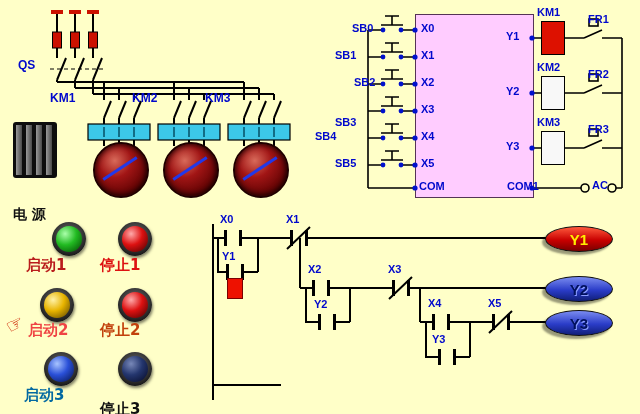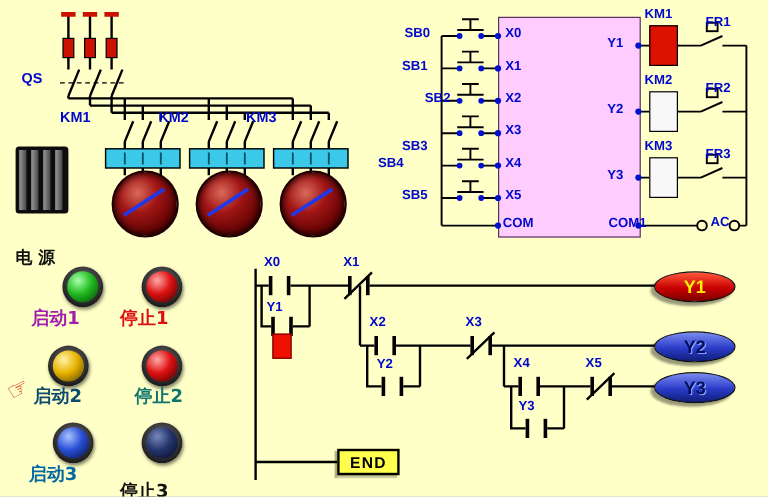--- a/index.html
+++ b/index.html
@@ -204,29 +204,28 @@
       <div class="cap"></div>
     </div>
   <div class="comp push-btn btn-navy" style="left:118px;top:352px">
       <div class="cap"></div>
     </div>
 
   <div class="comp coil coil-red" style="left:545px;top:226px">Y1</div>
   <div class="comp coil coil-blue" style="left:545px;top:276px">Y2</div>
   <div class="comp coil coil-blue" style="left:545px;top:310px">Y3</div>
 
-  <div class="comp end-box">END</div>
   <div class="comp state-red"></div>
 
   <div class="lbl lbl12" style="left:18px;top:58px">QS</div>
   <div class="lbl lbl12" style="left:50px;top:91px">KM1</div>
   <div class="lbl lbl12" style="left:132px;top:91px">KM2</div>
   <div class="lbl lbl12" style="left:205px;top:91px">KM3</div>
 
-  <div class="lbl" style="left:337px;top:22px">SB0</div>
+  <div class="lbl" style="left:352px;top:22px">SB0</div>
   <div class="lbl" style="left:335px;top:49px">SB1</div>
   <div class="lbl" style="left:354px;top:76px">SB2</div>
   <div class="lbl" style="left:335px;top:116px">SB3</div>
   <div class="lbl" style="left:315px;top:130px">SB4</div>
   <div class="lbl" style="left:335px;top:157px">SB5</div>
 
   <div class="lbl" style="left:421px;top:22px">X0</div>
   <div class="lbl" style="left:421px;top:49px">X1</div>
   <div class="lbl" style="left:421px;top:76px">X2</div>
   <div class="lbl" style="left:421px;top:103px">X3</div>
@@ -242,24 +241,24 @@
   <div class="lbl" style="left:537px;top:6px">KM1</div>
   <div class="lbl" style="left:537px;top:61px">KM2</div>
   <div class="lbl" style="left:537px;top:116px">KM3</div>
 
   <div class="lbl" style="left:588px;top:13px">FR1</div>
   <div class="lbl" style="left:588px;top:68px">FR2</div>
   <div class="lbl" style="left:588px;top:123px">FR3</div>
   <div class="lbl" style="left:592px;top:179px">AC</div>
 
   <div class="cnlbl" style="left:13px;top:206px;font-size:14px;color:#111">电 源</div>
-  <div class="cnlbl" style="left:26px;top:256px;color:#a21caf">启动1</div>
+  <div class="cnlbl" style="left:26px;top:256px;color:#b91c1c">启动1</div>
   <div class="cnlbl" style="left:100px;top:256px;color:#dd1111">停止1</div>
-  <div class="cnlbl" style="left:28px;top:321px;color:#0c4a6e">启动2</div>
-  <div class="cnlbl" style="left:112px;top:321px;color:#0f766e">停止2</div>
+  <div class="cnlbl" style="left:28px;top:321px;color:#ef4444">启动2</div>
+  <div class="cnlbl" style="left:100px;top:321px;color:#c2410c">停止2</div>
   <div class="cnlbl" style="left:24px;top:386px;color:#0369a1">启动3</div>
   <div class="cnlbl" style="left:100px;top:400px;color:#111">停止3</div>
   <div class="comp hand">☞</div>
 
   <div class="lbl" style="left:220px;top:213px">X0</div>
   <div class="lbl" style="left:286px;top:213px">X1</div>
   <div class="lbl" style="left:222px;top:250px">Y1</div>
   <div class="lbl" style="left:308px;top:263px">X2</div>
   <div class="lbl" style="left:388px;top:263px">X3</div>
   <div class="lbl" style="left:314px;top:298px">Y2</div>

